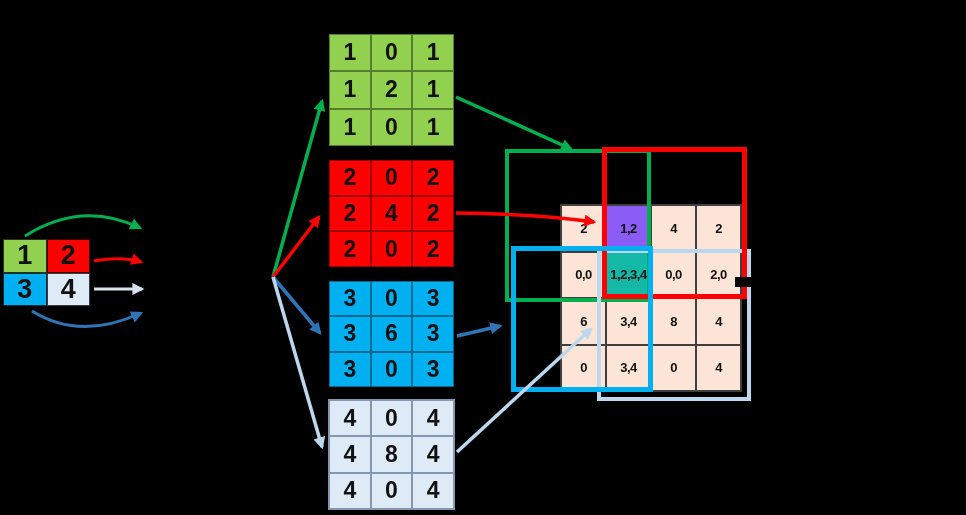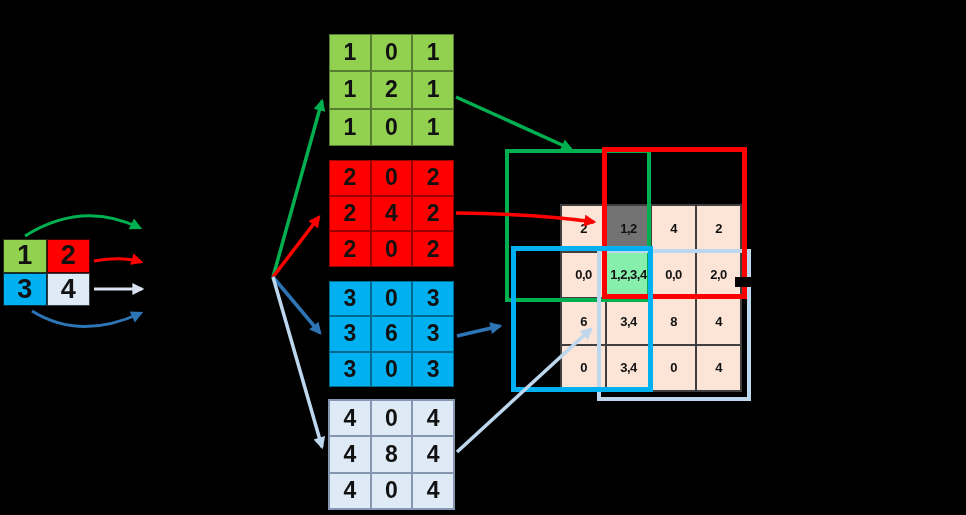--- a/index.html
+++ b/index.html
@@ -97,25 +97,25 @@
       <div class="cell" style="background: rgb(222, 234, 246); border: 1px solid rgb(132, 150, 176); font-size: 23px;">4</div>
       <div class="cell" style="background: rgb(222, 234, 246); border: 1px solid rgb(132, 150, 176); font-size: 23px;">4</div>
       <div class="cell" style="background: rgb(222, 234, 246); border: 1px solid rgb(132, 150, 176); font-size: 23px;">8</div>
       <div class="cell" style="background: rgb(222, 234, 246); border: 1px solid rgb(132, 150, 176); font-size: 23px;">4</div>
       <div class="cell" style="background: rgb(222, 234, 246); border: 1px solid rgb(132, 150, 176); font-size: 23px;">4</div>
       <div class="cell" style="background: rgb(222, 234, 246); border: 1px solid rgb(132, 150, 176); font-size: 23px;">0</div>
       <div class="cell" style="background: rgb(222, 234, 246); border: 1px solid rgb(132, 150, 176); font-size: 23px;">4</div>
     </div>
     <div class="matrix" style="left: 560px; top: 204px; width: 182px; height: 188px; grid-template-columns: repeat(4, 1fr); border: 1px solid rgb(63, 63, 63); z-index: 5;">
       <div class="cell" style="background: rgb(252, 228, 214); border: 1px solid rgb(63, 63, 63); font-size: 13px; letter-spacing: -0.5px;">2</div>
-      <div class="cell" style="background: #737373; border: 1px solid rgb(63, 63, 63); font-size: 13px; letter-spacing: -0.5px;">1,2</div>
+      <div class="cell" style="background: #8b5cf6; border: 1px solid rgb(63, 63, 63); font-size: 13px; letter-spacing: -0.5px;">1,2</div>
       <div class="cell" style="background: rgb(252, 228, 214); border: 1px solid rgb(63, 63, 63); font-size: 13px; letter-spacing: -0.5px;">4</div>
       <div class="cell" style="background: rgb(252, 228, 214); border: 1px solid rgb(63, 63, 63); font-size: 13px; letter-spacing: -0.5px;">2</div>
       <div class="cell" style="background: rgb(252, 228, 214); border: 1px solid rgb(63, 63, 63); font-size: 13px; letter-spacing: -0.5px;">0,0</div>
-      <div class="cell" style="background: #86efac; border: 1px solid rgb(63, 63, 63); font-size: 13px; letter-spacing: -0.5px;">1,2,3,4</div>
+      <div class="cell" style="background: #14b8a6; border: 1px solid rgb(63, 63, 63); font-size: 13px; letter-spacing: -0.5px;">1,2,3,4</div>
       <div class="cell" style="background: rgb(252, 228, 214); border: 1px solid rgb(63, 63, 63); font-size: 13px; letter-spacing: -0.5px;">0,0</div>
       <div class="cell" style="background: rgb(252, 228, 214); border: 1px solid rgb(63, 63, 63); font-size: 13px; letter-spacing: -0.5px;">2,0</div>
       <div class="cell" style="background: rgb(252, 228, 214); border: 1px solid rgb(63, 63, 63); font-size: 13px; letter-spacing: -0.5px;">6</div>
       <div class="cell" style="background: rgb(252, 228, 214); border: 1px solid rgb(63, 63, 63); font-size: 13px; letter-spacing: -0.5px;">3,4</div>
       <div class="cell" style="background: rgb(252, 228, 214); border: 1px solid rgb(63, 63, 63); font-size: 13px; letter-spacing: -0.5px;">8</div>
       <div class="cell" style="background: rgb(252, 228, 214); border: 1px solid rgb(63, 63, 63); font-size: 13px; letter-spacing: -0.5px;">4</div>
       <div class="cell" style="background: rgb(252, 228, 214); border: 1px solid rgb(63, 63, 63); font-size: 13px; letter-spacing: -0.5px;">0</div>
       <div class="cell" style="background: rgb(252, 228, 214); border: 1px solid rgb(63, 63, 63); font-size: 13px; letter-spacing: -0.5px;">3,4</div>
       <div class="cell" style="background: rgb(252, 228, 214); border: 1px solid rgb(63, 63, 63); font-size: 13px; letter-spacing: -0.5px;">0</div>
       <div class="cell" style="background: rgb(252, 228, 214); border: 1px solid rgb(63, 63, 63); font-size: 13px; letter-spacing: -0.5px;">4</div>

